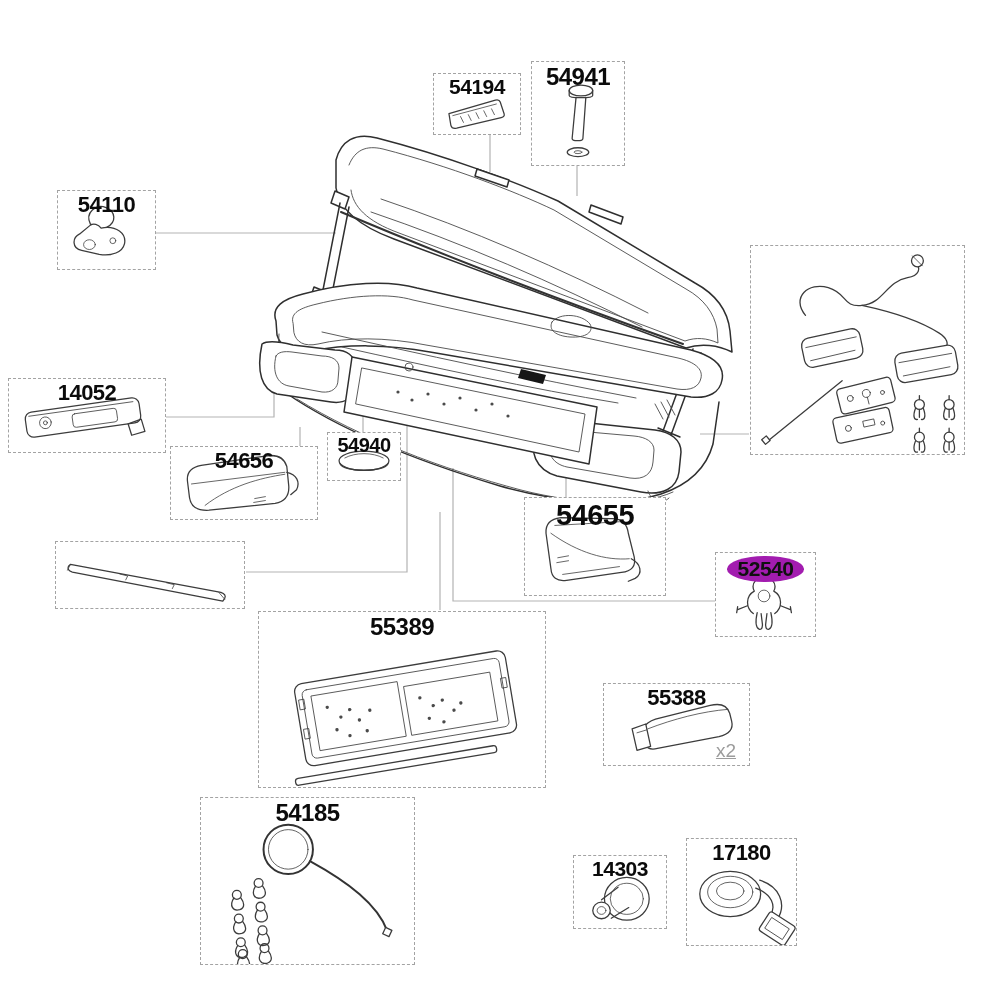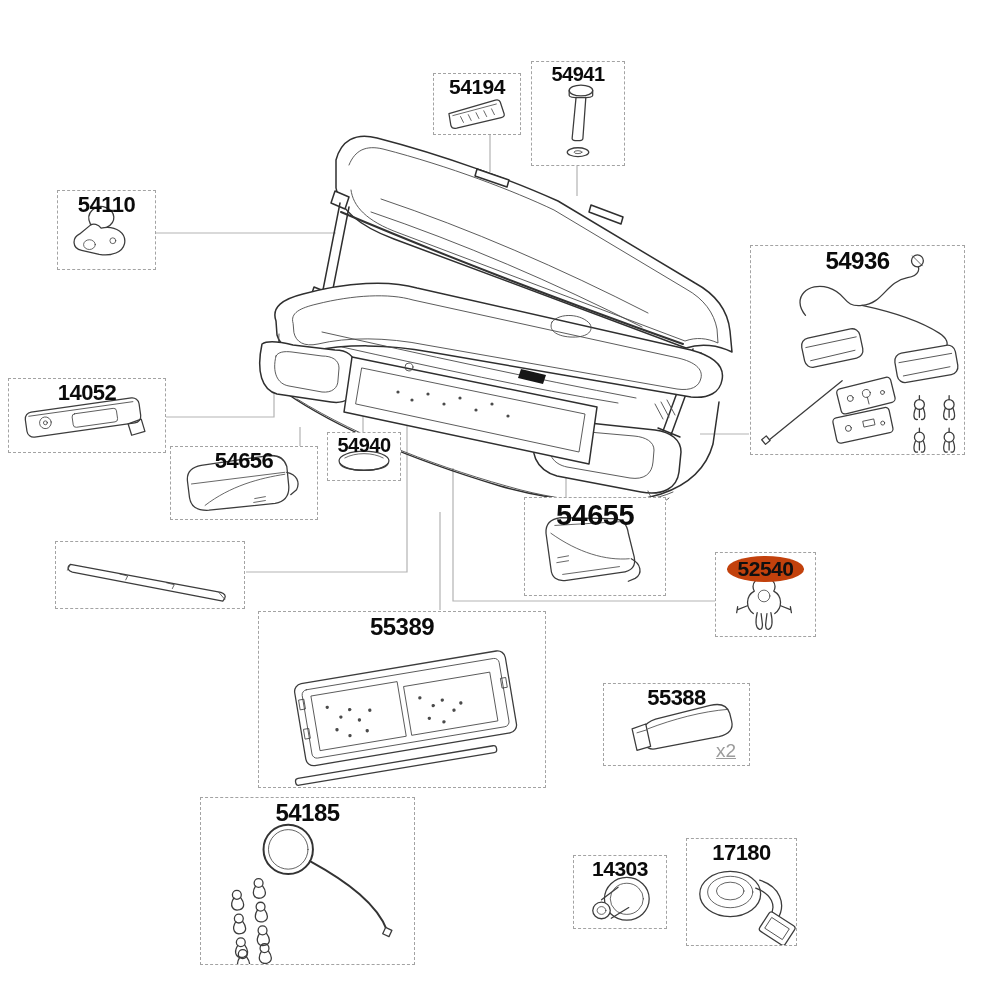--- a/index.html
+++ b/index.html
@@ -13,21 +13,21 @@
   .pbox{
     position:absolute;border:1px dashed #a3a3a3;background:#fff;
     box-sizing:border-box;z-index:2;
   }
   .plabel{
     position:absolute;top:1px;left:0;right:0;text-align:center;
     font-weight:700;font-size:24px;color:#0b0b0b;letter-spacing:-0.5px;
     z-index:3;line-height:1.15;
   }
   .pill{
-    display:inline-block;background:#c2410c;border-radius:50% / 50%;
+    display:inline-block;background:#a21caf;border-radius:50% / 50%;
     padding:0 11px;line-height:26px;font-size:21px;color:#101010;
   }
   .part-art{position:absolute;left:0;top:0;width:100%;height:100%;z-index:2;}
   .qty{
     position:absolute;right:13px;bottom:3px;font-size:19px;color:#9c9c9c;
     font-weight:400;z-index:3;text-decoration:underline;
   }
   .s  {fill:none;stroke:#3c3c3c;stroke-width:1.3;stroke-linecap:round;stroke-linejoin:round;}
   .sw {fill:#ffffff;stroke:#3c3c3c;stroke-width:1.3;stroke-linecap:round;stroke-linejoin:round;}
   .s2 {fill:none;stroke:#333333;stroke-width:2;stroke-linecap:round;stroke-linejoin:round;}
@@ -119,42 +119,41 @@
 <div class="pbox" style="left:433px;top:73px;width:88px;height:62px">
   <div class="plabel" style="font-size:21px">54194</div>
   <svg class="part-art" viewBox="0 0 88 62">
     <path class="sw" d="M15,41 L63,27 Q67,26 68,29 L72,41 Q73,44 69,45 L23,56 Q18,57 17,53 Z"></path>
     <path class="sl" d="M19,43 L64,31"></path>
     <path class="sl" d="M27,44 l3,6 M35,42 l3,6 M43,40 l3,6 M51,38 l3,6 M59,36 l3,6"></path>
   </svg>
 </div>
 
 <div class="pbox" style="left:531px;top:61px;width:94px;height:105px">
-  <div class="plabel" style="font-size:20px">54941</div>
+  <div class="plabel" style="font-size:24px">54941</div>
   <svg class="part-art" viewBox="0 0 94 105">
     <ellipse class="sw" cx="50" cy="29" rx="12" ry="5.5"></ellipse>
     <path class="s" d="M38,29 L38,34 C38,37 62,37 62,34 L62,29"></path>
     <path class="s" d="M45,36 L41,78 M55,36 L52,78 M41,78 C41,81 52,81 52,78"></path>
     <ellipse class="sw" cx="47" cy="92" rx="11" ry="4.5"></ellipse>
     <ellipse class="sl" cx="47" cy="92" rx="4" ry="1.5"></ellipse>
   </svg>
 </div>
 
 <div class="pbox" style="left:57px;top:190px;width:99px;height:80px">
   <div class="plabel" style="font-size:22px">54110</div>
   <svg class="part-art" viewBox="0 0 99 80">
     <path class="sw" d="M33,34 C27,22 39,13 49,17 C59,21 60,32 50,37 L44,39 Z"></path>
     <path class="sw" d="M44,38 C60,35 70,44 68,54 C66,63 55,67 42,65 L24,61 C14,59 14,48 22,44 L33,35 C36,33 41,34 44,38 Z"></path>
     <ellipse class="sl" cx="32" cy="55" rx="6" ry="5"></ellipse>
     <circle class="sl" cx="56" cy="51" r="3"></circle>
   </svg>
 </div>
 
 <div class="pbox" style="left:750px;top:245px;width:215px;height:210px">
-  <div class="plabel">54936</div>
   <svg class="part-art" viewBox="0 0 215 210">
     <defs>
       <g id="c936">
         <circle class="s" cx="0" cy="0" r="5"></circle>
         <path class="s" d="M-4,4 C-7,12 -5,16 -2,15 M4,4 C7,12 5,16 2,15 M0,5 L0,13 M0,-5 L0,-9"></path>
       </g>
     </defs>
     <path class="s" d="M55,70 C40,52 58,36 78,42 C98,48 92,62 112,60 C134,58 136,36 158,32 C170,30 172,22 166,18"></path>
     <path class="s" d="M112,60 C140,66 168,74 190,88 C198,93 200,99 196,103"></path>
     <circle class="sw" cx="168" cy="15" r="6"></circle>

